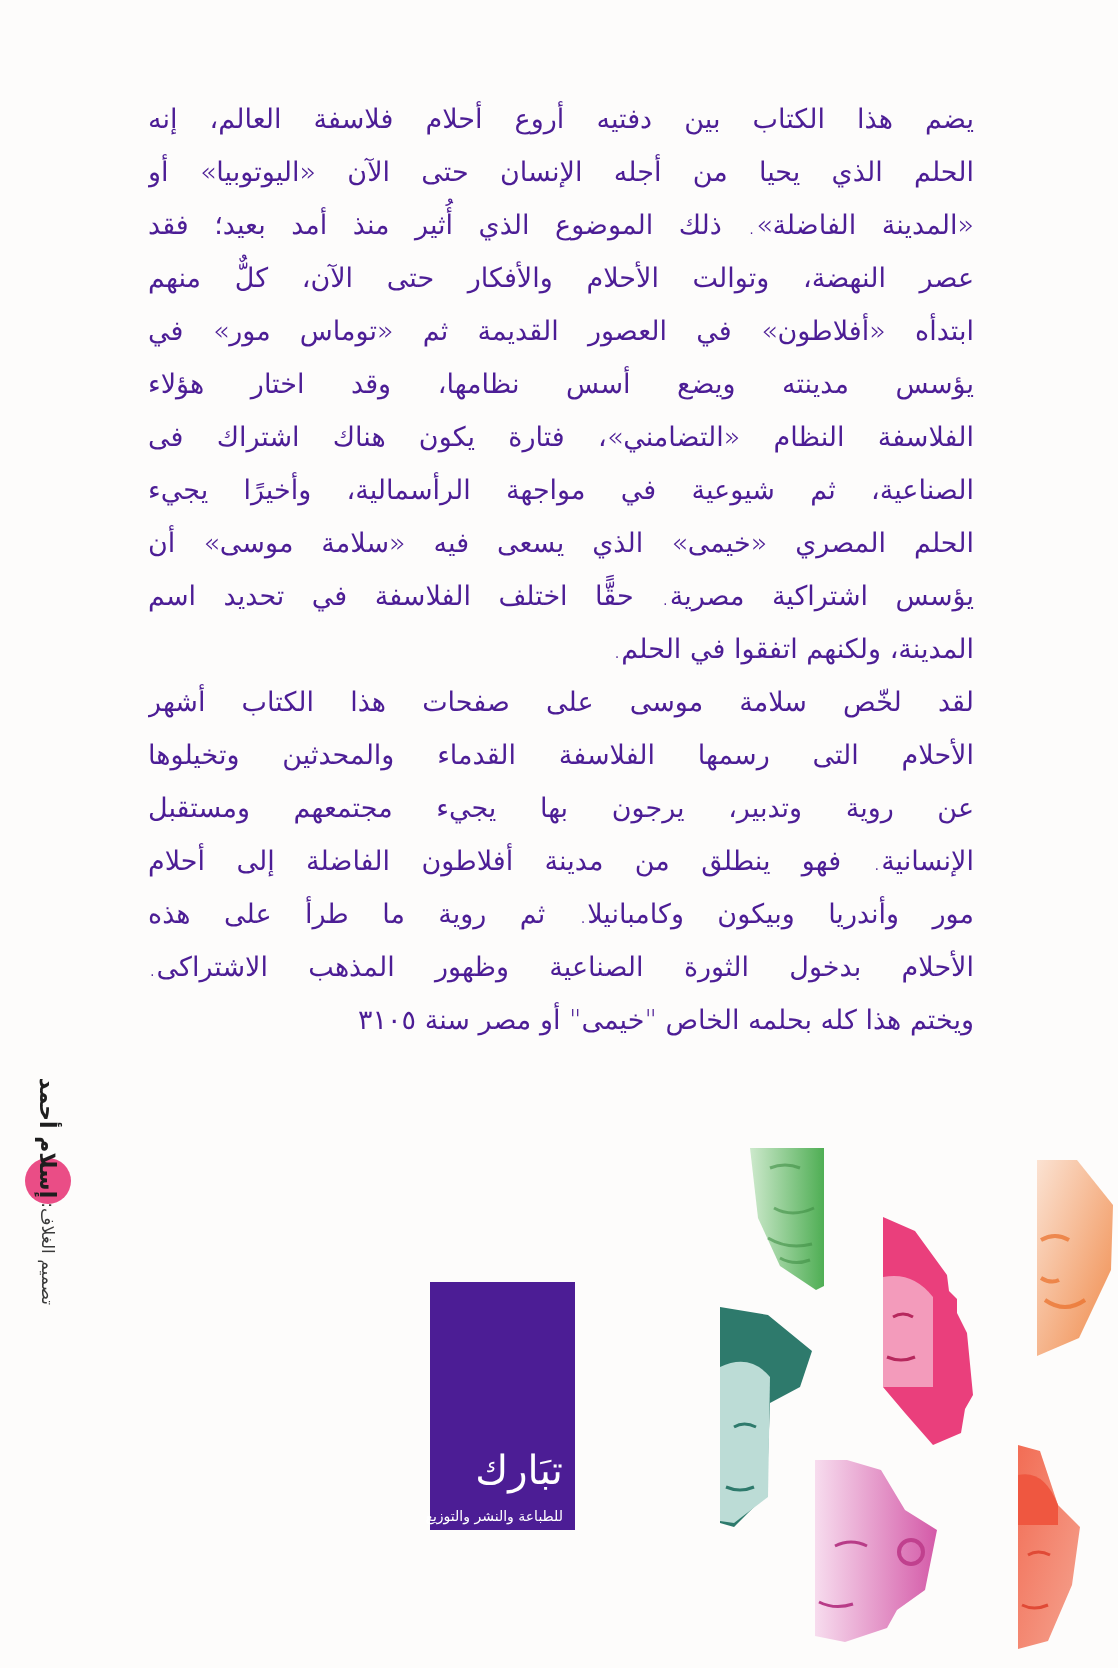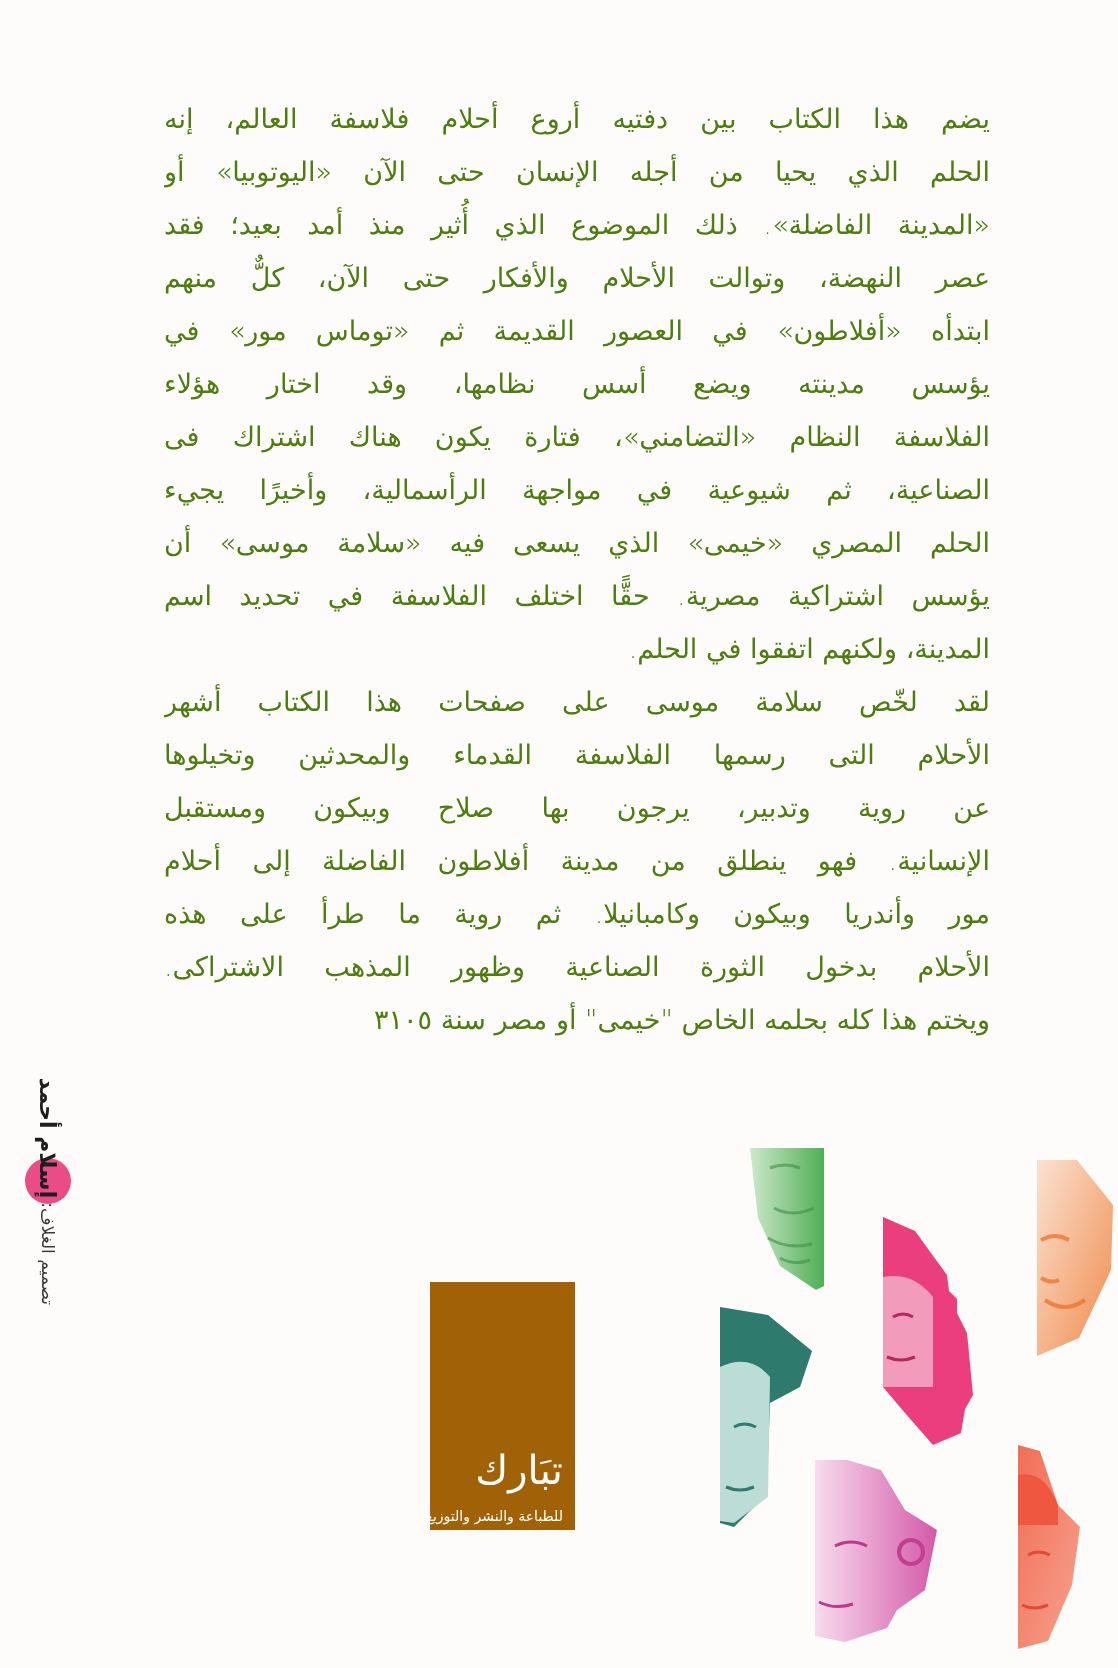--- a/index.html
+++ b/index.html
@@ -4,24 +4,24 @@
 <style>
   html, body { margin: 0; padding: 0; }
   body {
     width: 1118px; height: 1668px;
     background: #fdfcfb;
     position: relative; overflow: hidden;
     font-family: "DejaVu Sans", sans-serif;
   }
   .blurb {
     position: absolute;
-    left: 164px; top: 92px;
+    left: 148px; top: 92px;
     width: 826px;
     direction: rtl;
-    color: #4d7c0f;
+    color: #4c1d95;
     font-size: 27px;
     line-height: 53px;
     font-weight: 300;
   }
   .blurb .line {
     display: block;
     height: 53px;
     white-space: nowrap;
     text-align: justify;
     text-align-last: justify;
@@ -59,21 +59,21 @@
   }
   .credit-name {
     position: relative; z-index: 1;
     font-size: 22px; font-weight: bold; color: #1e1e1e; white-space: nowrap;
   }
 
   .publisher {
     position: absolute;
     left: 430px; top: 1282px;
     width: 145px; height: 248px;
-    background: #a16207;
+    background: #4c1d95;
     text-align: center;
   }
   .publisher-name {
     position: absolute; right: 12px; top: 165px;
     color: #ffffff; font-size: 40px; direction: rtl; white-space: nowrap;
     font-weight: 300;
   }
   .publisher-tag {
     position: absolute; right: 12px; top: 226px;
     color: #ffffff; font-size: 14px; direction: rtl; white-space: nowrap;
@@ -92,21 +92,21 @@
   <span class="line">عصر النهضة، وتوالت الأحلام والأفكار حتى الآن، كلٌّ منهم</span>
   <span class="line">ابتدأه «أفلاطون» في العصور القديمة ثم «توماس مور» في</span>
   <span class="line">يؤسس مدينته ويضع أسس نظامها، وقد اختار هؤلاء</span>
   <span class="line">الفلاسفة النظام «التضامني»، فتارة يكون هناك اشتراك فى</span>
   <span class="line">الصناعية، ثم شيوعية في مواجهة الرأسمالية، وأخيرًا يجيء</span>
   <span class="line">الحلم المصري «خيمى» الذي يسعى فيه «سلامة موسى» أن</span>
   <span class="line">يؤسس اشتراكية مصرية. حقًّا اختلف الفلاسفة في تحديد اسم</span>
   <span class="line last">المدينة، ولكنهم اتفقوا في الحلم.</span>
   <span class="line">لقد لخّص سلامة موسى على صفحات هذا الكتاب أشهر</span>
   <span class="line">الأحلام التى رسمها الفلاسفة القدماء والمحدثين وتخيلوها</span>
-  <span class="line">عن روية وتدبير، يرجون بها صلاح وبيكون ومستقبل</span>
+  <span class="line">عن روية وتدبير، يرجون بها يجيء مجتمعهم ومستقبل</span>
   <span class="line">الإنسانية. فهو ينطلق من مدينة أفلاطون الفاضلة إلى أحلام</span>
   <span class="line">مور وأندريا وبيكون وكامبانيلا. ثم روية ما طرأ على هذه</span>
   <span class="line">الأحلام بدخول الثورة الصناعية وظهور المذهب الاشتراكى.</span>
   <span class="line last">ويختم هذا كله بحلمه الخاص "خيمى" أو مصر سنة ٣١٠٥</span>
 </div>
 
 <div class="credit">
   <div class="credit-inner">
     <span class="credit-label">تصميم الغلاف:</span>
     <span class="credit-name-wrap">

